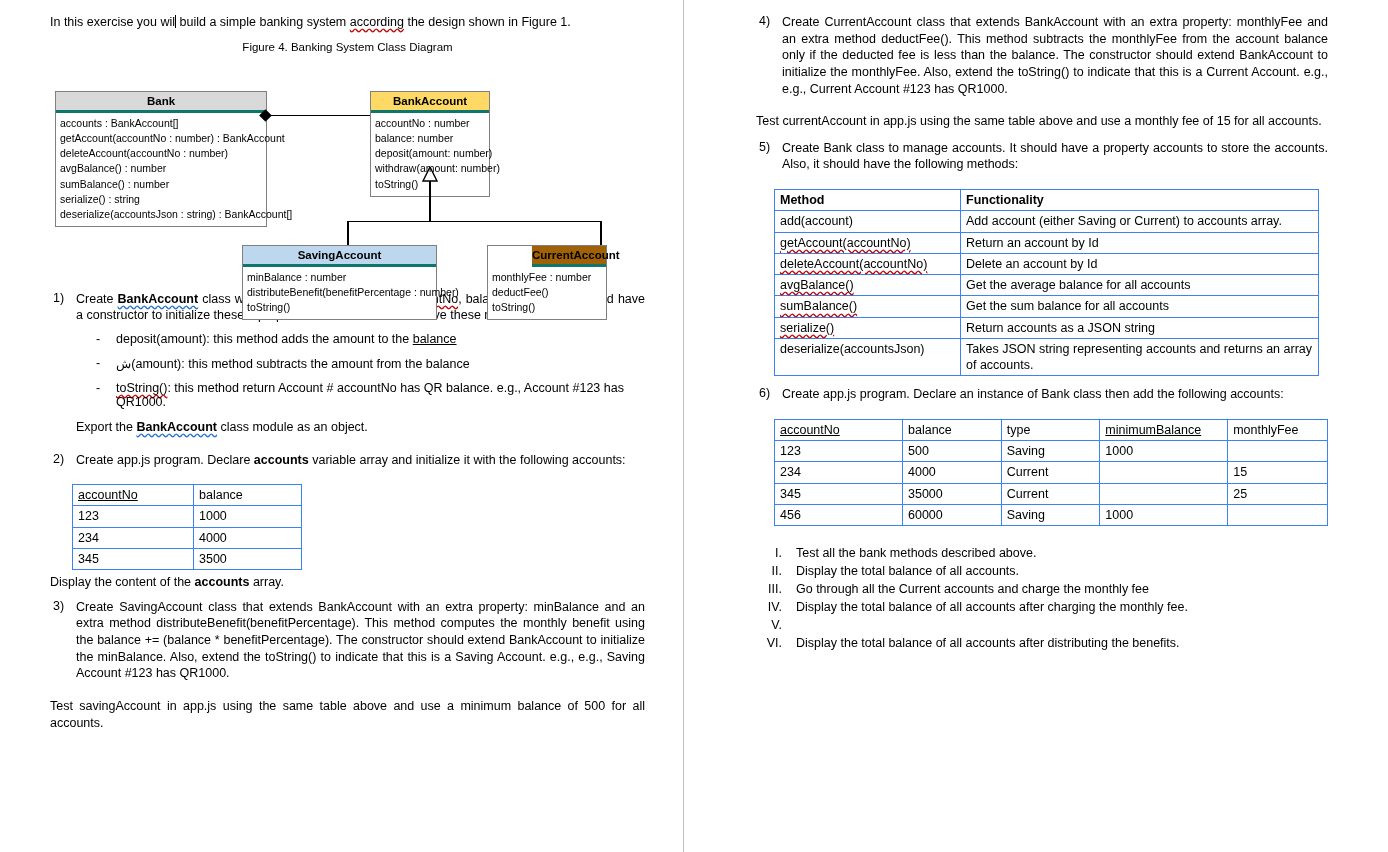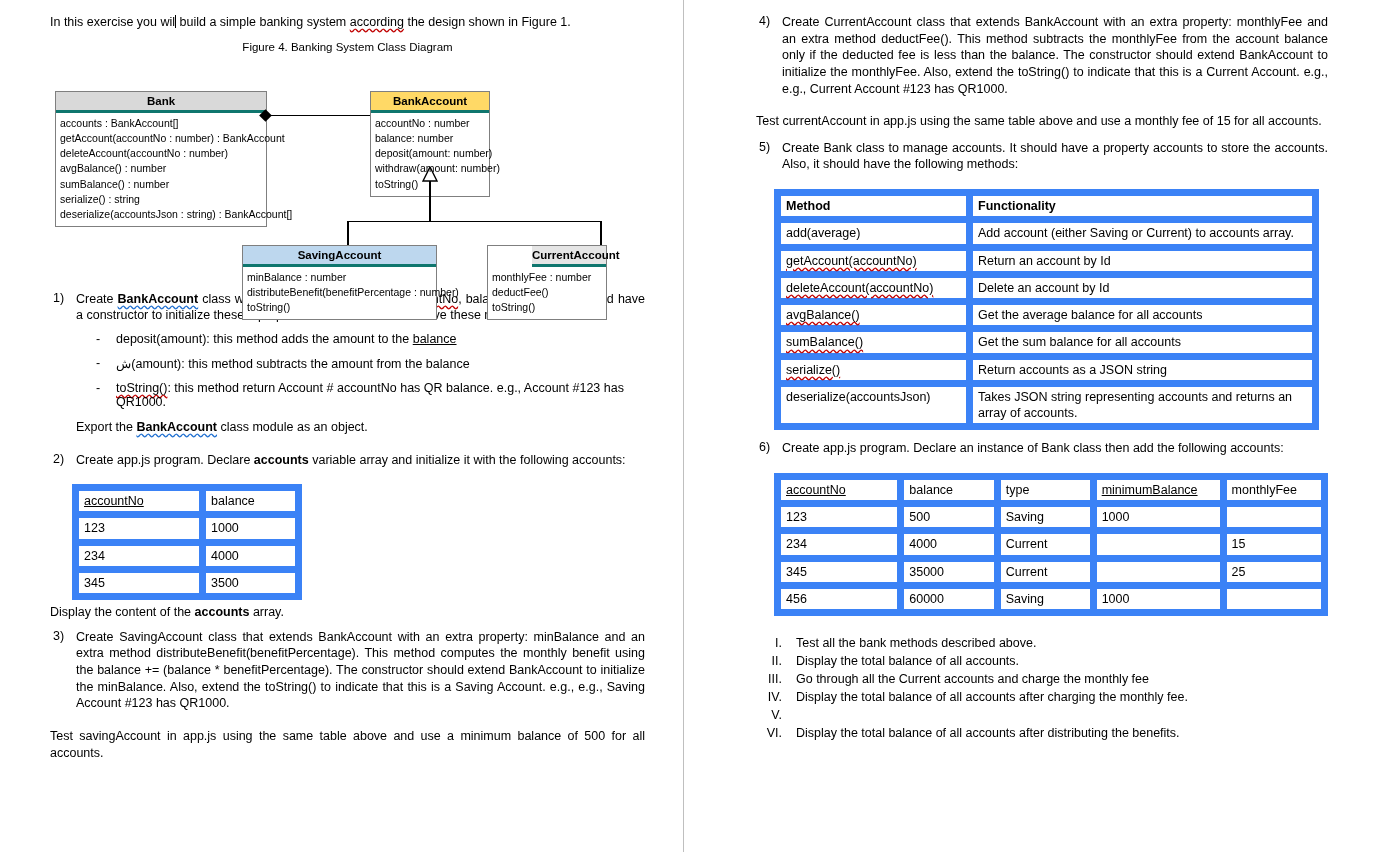--- a/index.html
+++ b/index.html
@@ -117,31 +117,31 @@
     line-height: 1.45;
     white-space: nowrap;
   }
   .bank   { left: 5px;   top: 50px;  width: 212px; }
   .bank .title { background: #d9d9d9; }
   .bankacc{ left: 320px; top: 50px;  width: 120px; }
   .bankacc .title { background: #ffd966; }
   .saving { left: 192px; top: 204px; width: 195px; }
   .saving .title { background: #bdd7ee; }
   .current{ left: 437px; top: 204px; width: 120px; }
-  .current .title { background: #e5e5e5; margin-left: 44px; }
+  .current .title { background: #a16207; margin-left: 44px; }
   .line { position: absolute; background: #000; }
   .cap  { font-size: 11.5px; text-align: center; margin-top: 6px; }
 
   
   table {
     border-collapse: collapse;
     font-size: 12.5px;
   }
   table td, table th {
-    border: 7px solid #3b82f6;
+    border: 1px solid #3b82f6;
     padding: 2px 5px;
     text-align: left;
     font-weight: normal;
     vertical-align: top;
     line-height: 1.3;
   }
   .tbl-accounts { width: 230px; margin: 2px 0 4px 22px; }
   .tbl-accounts td:first-child { width: 110px; }
   .tbl-methods { width: 100%; margin: 6px 0 10px 18px; width: 545px;}
   .tbl-methods td:first-child { width: 175px; }
@@ -322,21 +322,21 @@
       </div>
     </div>
 
     <table class="tbl-methods">
       <tbody>
           <tr>
         <th class="b">Method</th>
         <th class="b">Functionality</th>
       </tr>
       <tr>
-        <td>add(average)</td>
+        <td>add(account)</td>
         <td>Add account (either Saving or Current) to accounts array.</td>
       </tr>
       <tr>
         <td class="sq">getAccount(accountNo)</td>
         <td>Return an account by Id</td>
       </tr>
       <tr>
         <td class="sq">deleteAccount(accountNo)</td>
         <td>Delete an account by Id</td>
       </tr>

